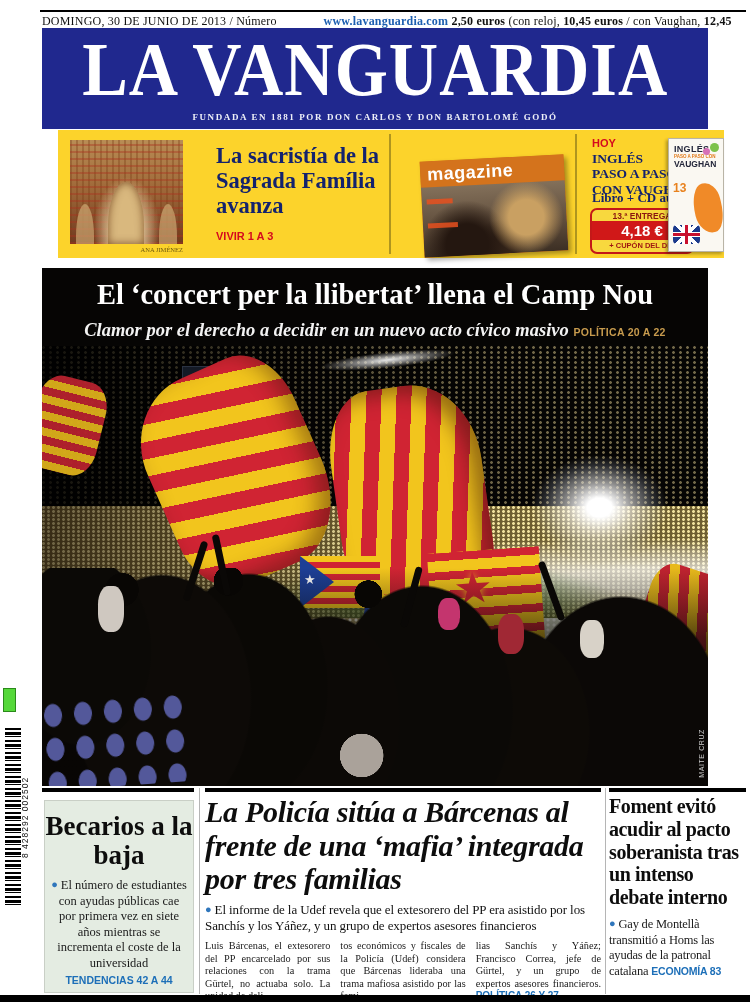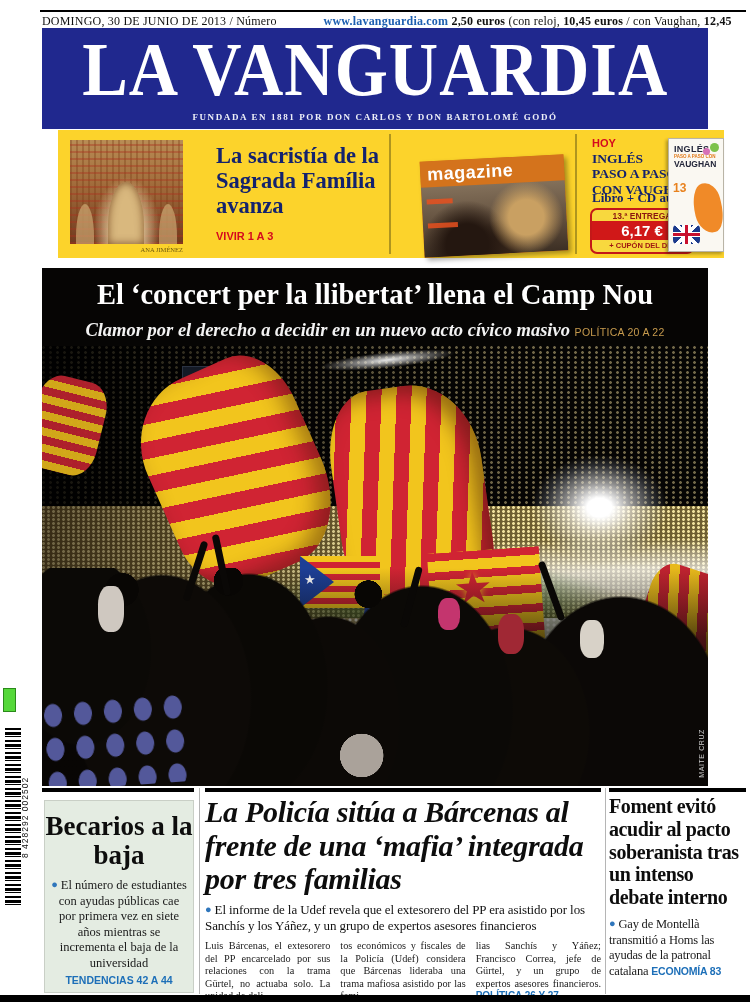--- a/index.html
+++ b/index.html
@@ -85,21 +85,21 @@
   .book-dot1,.book-dot2{position:absolute;border-radius:50%;}
   .book-dot1{right:4px;top:4px;width:9px;height:9px;background:#7dc24a;}
   .book-dot2{right:13px;top:9px;width:7px;height:7px;background:#d671b8;}
 
   
   .lead{position:absolute;left:42px;top:268px;width:666px;height:518px;background:#060504;overflow:hidden;}
   .lead-head{position:absolute;top:9px;left:0;width:100%;text-align:center;color:#fff;font-weight:bold;
         font-size:30px;white-space:nowrap;transform:scaleX(.95);z-index:30;}
   .lead-sub{position:absolute;top:52px;left:0;width:100%;text-align:center;color:#f3f3f3;
         font-style:italic;font-weight:bold;font-size:18.5px;white-space:nowrap;z-index:30;}
-  .lead-ref{color:#c79b4e;font-size:10.5px;font-style:normal;font-weight:normal;
+  .lead-ref{color:#c79b4e;font-size:10.5px;font-style:normal;font-weight:bold;
         font-family:"Liberation Sans",sans-serif;letter-spacing:.3px;}
   .ph{position:absolute;}
   .ph-stands{left:0;top:78px;width:100%;height:165px;
      background:
        linear-gradient(90deg,rgba(0,0,0,.85),rgba(0,0,0,.3) 45%,rgba(0,0,0,.05) 75%),
        radial-gradient(circle at 1.5px 1.5px,rgba(235,215,150,.5) 1px,rgba(0,0,0,0) 1.7px);
      background-size:auto,7px 5px;}
   .ph-mid{left:0;top:238px;width:100%;height:112px;
      background:
        linear-gradient(90deg,rgba(18,10,4,.6),rgba(0,0,0,0) 55%),
@@ -256,21 +256,21 @@
 
     <div class="v-kicker sans">HOY</div>
     <div class="v-title">
       <div>INGLÉS</div>
       <div>PASO A PASO</div>
       <div>CON VAUGHAN</div>
     </div>
     <div class="v-sub">Libro + CD audio</div>
     <div class="offer sans">
       <div class="offer-top">13.ª ENTREGA</div>
-      <div class="offer-mid">6,17 €</div>
+      <div class="offer-mid">4,18 €</div>
       <div class="offer-bot">+ CUPÓN DEL DÍA</div>
     </div>
     <div class="book sans">
       <div class="book-t1">INGLÉS</div>
       <div class="book-t2">PASO A PASO CON</div>
       <div class="book-t3">VAUGHAN</div>
       <div class="book-num">13</div>
       <div class="book-dot1"></div>
       <div class="book-dot2"></div>
       <div class="book-boot"></div>
@@ -322,21 +322,21 @@
 
   <div class="rule rule-left"></div>
   <div class="rule rule-mid"></div>
   <div class="rule rule-right"></div>
   <div class="col-div cd1"></div>
   <div class="col-div cd2"></div>
 
   <div class="becarios-box">
     <div class="bec-head">Becarios a la baja</div>
     <div class="bec-sum">
-      <span class="bullet">●</span><span>El número de estudiantes con ayudas públicas cae por primera vez en siete años mientras se incrementa el baja de la universidad</span>
+      <span class="bullet">●</span><span>El número de estudiantes con ayudas públicas cae por primera vez en siete años mientras se incrementa el coste de la universidad</span>
     </div>
     <div class="bec-ref">TENDENCIAS 42 A 44</div>
   </div>
 
   <div class="barc">
     <div class="barc-head">La Policía sitúa a Bárcenas al frente de una ‘mafia’ integrada por tres familias</div>
     <div class="barc-sub">
       <span class="bullet">●</span><span>El informe de la Udef revela que el extesorero del PP era asistido por los Sanchís y los Yáñez, y un grupo de expertos asesores financieros</span>
     </div>
     <div class="barc-body">

